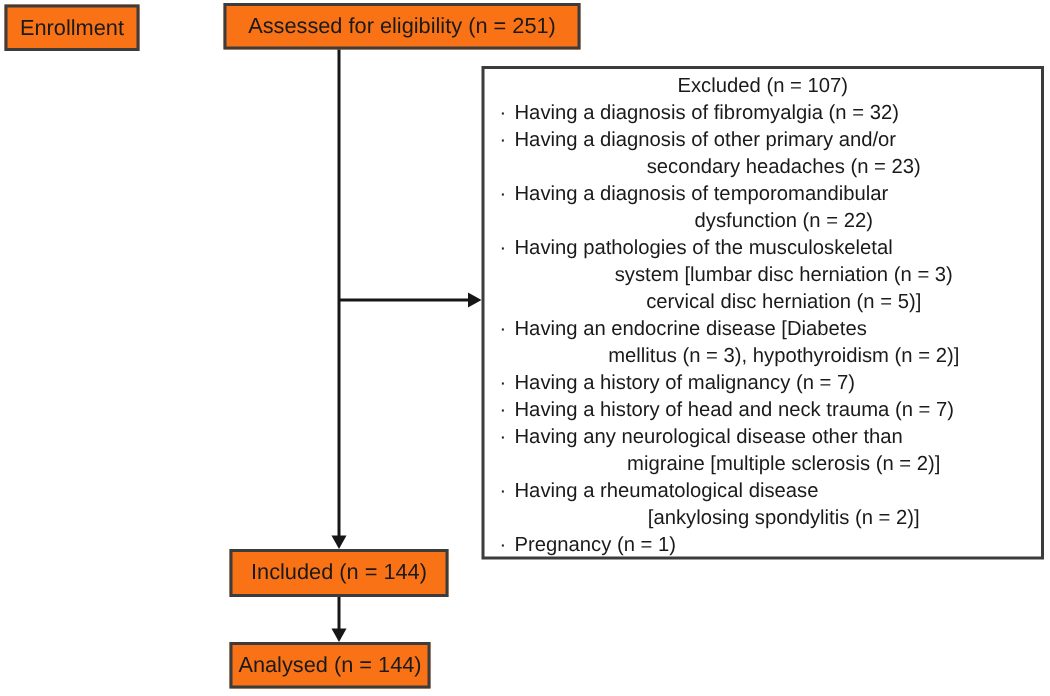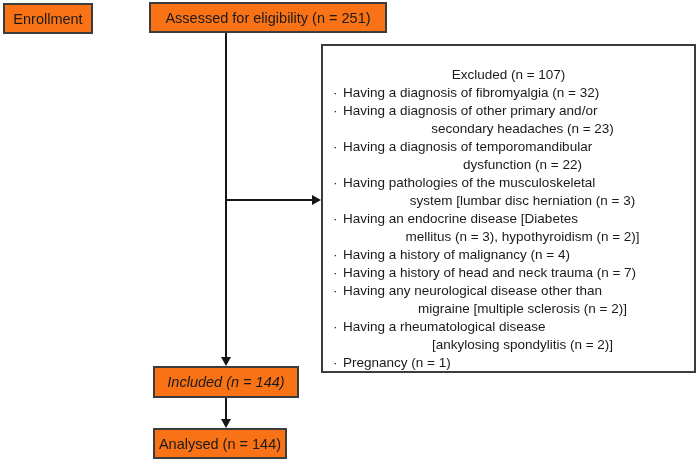--- a/index.html
+++ b/index.html
@@ -22,32 +22,32 @@
     background: #f97316;
     box-sizing: border-box;
     display: flex;
     align-items: center;
     justify-content: center;
     font-size: 14.5px;
     white-space: nowrap;
   }
   #enrollment-box { left: 3px;   top: 3px;   width: 90px;  height: 31px; }
   #assessed-box   { left: 107px; top: 2px;   width: 238px; height: 31px; margin-left: 42px; }
-  #included-box   { left: 153px; top: 366px; width: 146px; height: 32px; font-style: italic; }
+  #included-box   { left: 153px; top: 366px; width: 146px; height: 32px; }
   #analysed-box   { left: 153px; top: 428px; width: 134px; height: 31px; }
 
   #excluded-box {
     position: absolute;
     left: 321px; top: 44px; width: 375px; height: 329px;
     border: 2px solid #3c3c3c;
     background: #ffffff;
     box-sizing: border-box;
     font-size: 13.5px;
     line-height: 18px;
-    padding-top: 20px;
+    padding-top: 2px;
   }
   .excluded-title {
     text-align: center;
     white-space: nowrap;
   }
   .ex-item {
     position: relative;
     padding-left: 20px;
     white-space: nowrap;
   }
@@ -121,29 +121,30 @@
         </div>
         <div class="ex-item">
           <span class="ex-bullet">·</span>
           <div class="ex-first">Having a diagnosis of temporomandibular</div>
           <div class="ex-cont">dysfunction (n = 22)</div>
         </div>
         <div class="ex-item">
           <span class="ex-bullet">·</span>
           <div class="ex-first">Having pathologies of the musculoskeletal</div>
           <div class="ex-cont">system [lumbar disc herniation (n = 3)</div>
+          <div class="ex-cont">cervical disc herniation (n = 5)]</div>
         </div>
         <div class="ex-item">
           <span class="ex-bullet">·</span>
           <div class="ex-first">Having an endocrine disease [Diabetes</div>
           <div class="ex-cont">mellitus (n = 3), hypothyroidism (n = 2)]</div>
         </div>
         <div class="ex-item">
           <span class="ex-bullet">·</span>
-          <div class="ex-first">Having a history of malignancy (n = 4)</div>
+          <div class="ex-first">Having a history of malignancy (n = 7)</div>
         </div>
         <div class="ex-item">
           <span class="ex-bullet">·</span>
           <div class="ex-first">Having a history of head and neck trauma (n = 7)</div>
         </div>
         <div class="ex-item">
           <span class="ex-bullet">·</span>
           <div class="ex-first">Having any neurological disease other than</div>
           <div class="ex-cont">migraine [multiple sclerosis (n = 2)]</div>
         </div>

